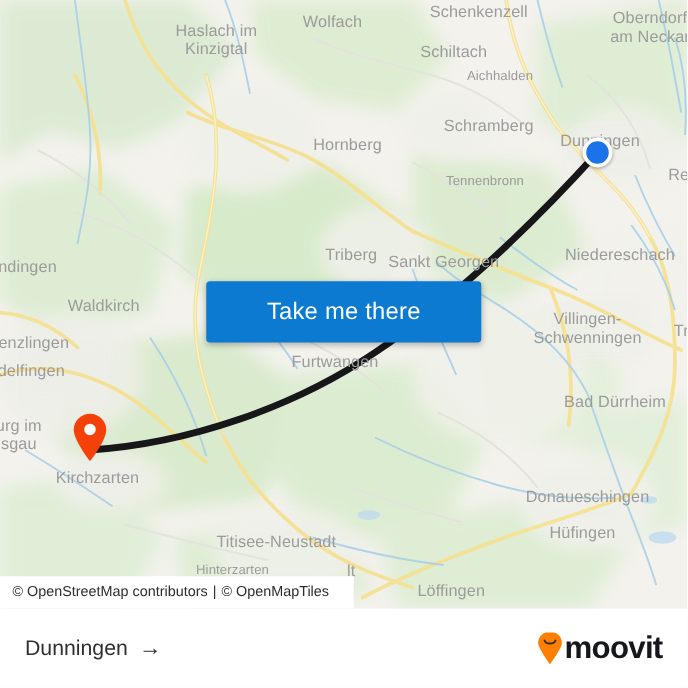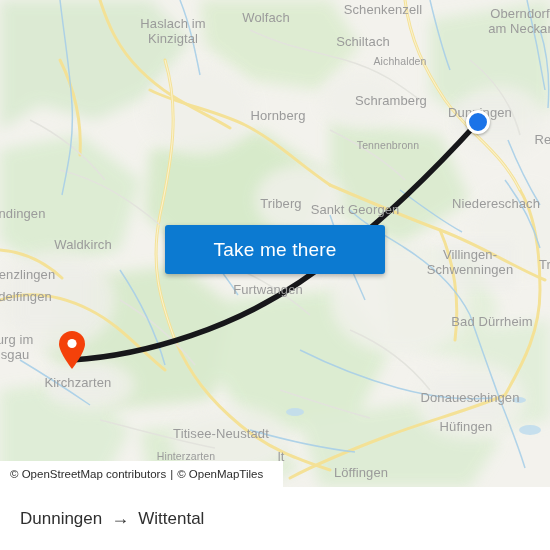--- a/index.html
+++ b/index.html
@@ -309,17 +309,23 @@
       <a href="#">© OpenStreetMap contributors</a>
       <span class="sep">|</span>
       <a href="#">© OpenMapTiles</a>
     </div>
   </div>
 
   <div id="footer">
     <div id="route-summary">
       <span>Dunningen</span>
       <span class="arrow">→</span>
-      <span>Wittental</span>
+    </div>
+    <div id="brand">
+      <svg width="22" height="26" viewBox="0 0 22 26">
+        <path d="M11,25.5 C11,25.5 20.5,12.5 20.5,8.6 A9.5,9.5 0 1 0 1.5,8.6 C1.5,12.5 11,25.5 11,25.5 Z" fill="#ff8000"></path>
+        <path d="M6.6,6.4 C7.6,9.6 14.4,9.6 15.4,6.4" fill="none" stroke="#3a2a12" stroke-width="1.5" stroke-linecap="round"></path>
+      </svg>
+      <span id="brand-name">moovit</span>
     </div>
   </div>
 
 </div>
 
 </body></html>

